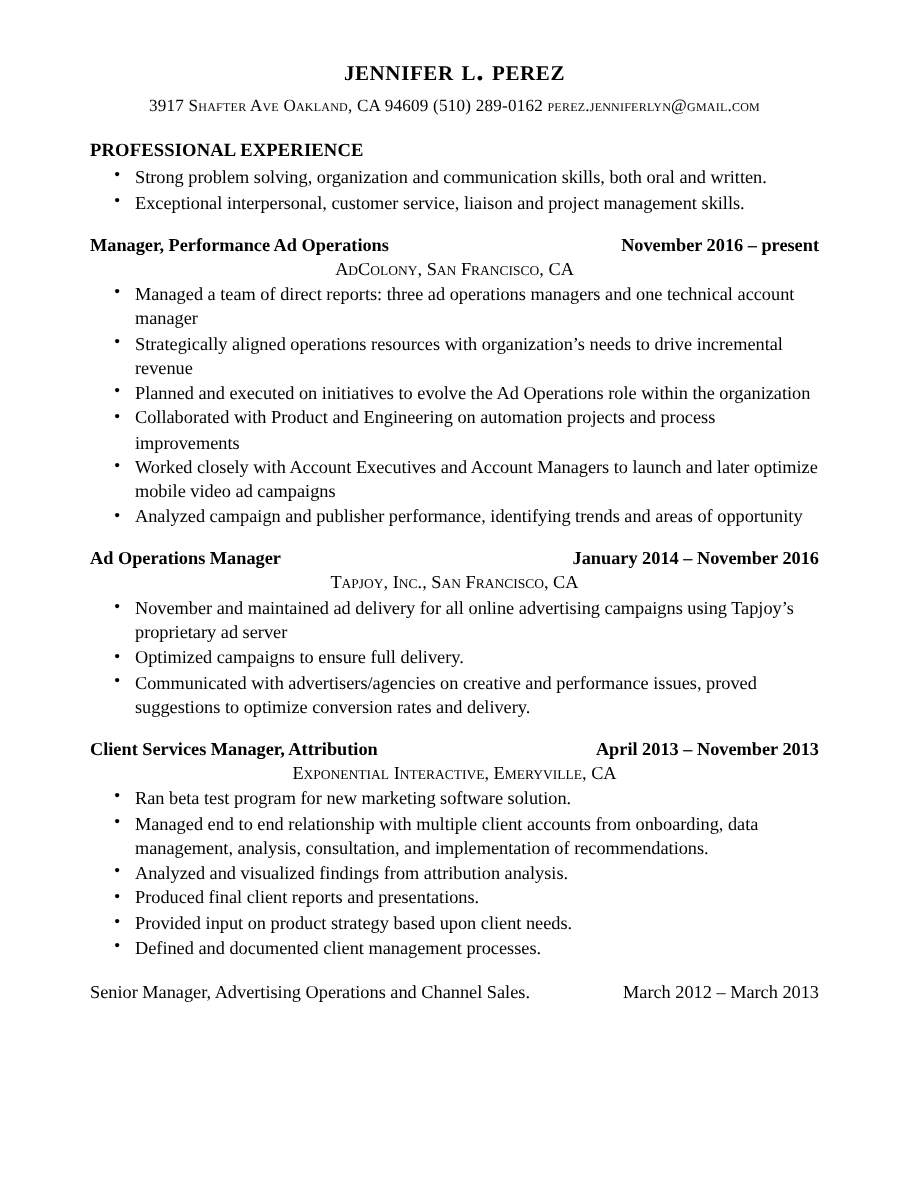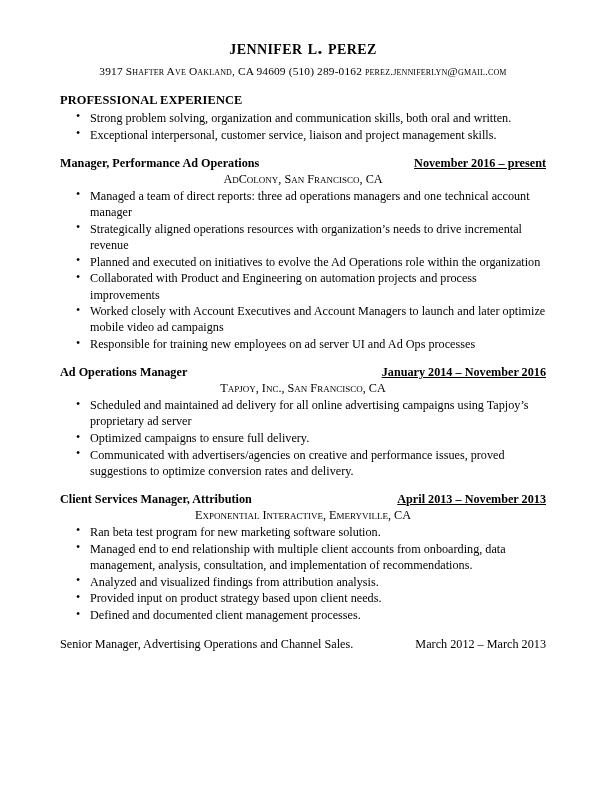--- a/index.html
+++ b/index.html
@@ -62,21 +62,21 @@
   .job.first { margin-top: 13px; }
   .job-head {
     display: flex;
     justify-content: space-between;
     align-items: baseline;
     font-weight: bold;
     font-size: 12.2px;
     line-height: 1.3;
   }
   .job-title { white-space: nowrap; }
-  .job-dates { white-space: nowrap; text-decoration: underline; }
+  .job-dates { white-space: nowrap; }
   .job-company {
     font-size: 12.2px;
     line-height: 1.3;
     font-variant: small-caps;
     margin: 0;
     text-align: center;
   }
 
   
   ul.bullets {
@@ -150,47 +150,48 @@
       <span class="job-title">Manager, Performance Ad Operations</span>
       <span class="job-dates">November 2016 – present</span>
     </div>
     <div class="job-company">AdColony, San Francisco, CA</div>
     <ul class="bullets">
       <li>Managed a team of direct reports: three ad operations managers and one technical account manager</li>
       <li>Strategically aligned operations resources with organization’s needs to drive incremental revenue</li>
       <li>Planned and executed on initiatives to evolve the Ad Operations role within the organization</li>
       <li>Collaborated with Product and Engineering on automation projects and process improvements</li>
       <li>Worked closely with Account Executives and Account Managers to launch and later optimize mobile video ad campaigns</li>
-      <li>Responsible for training new employees on ad server UI and Ad Ops processes</li>
+      <li>Analyzed campaign and publisher performance, identifying trends and areas of opportunity</li>
     </ul>
   </div>
 
   <div class="job">
     <div class="job-head">
       <span class="job-title">Ad Operations Manager</span>
       <span class="job-dates">January 2014 – November 2016</span>
     </div>
     <div class="job-company">Tapjoy, Inc., San Francisco, CA</div>
     <ul class="bullets">
-      <li>Scheduled and maintained ad delivery for all online advertising campaigns using Tapjoy’s proprietary ad server</li>
+      <li>November and maintained ad delivery for all online advertising campaigns using Tapjoy’s proprietary ad server</li>
       <li>Optimized campaigns to ensure full delivery.</li>
       <li>Communicated with advertisers/agencies on creative and performance issues, proved suggestions to optimize conversion rates and delivery.</li>
     </ul>
   </div>
 
   <div class="job">
     <div class="job-head">
       <span class="job-title">Client Services Manager, Attribution</span>
       <span class="job-dates">April 2013 – November 2013</span>
     </div>
     <div class="job-company">Exponential Interactive, Emeryville, CA</div>
     <ul class="bullets">
       <li>Ran beta test program for new marketing software solution.</li>
       <li>Managed end to end relationship with multiple client accounts from onboarding, data management, analysis, consultation, and implementation of recommendations.</li>
       <li>Analyzed and visualized findings from attribution analysis.</li>
+      <li>Produced final client reports and presentations.</li>
       <li>Provided input on product strategy based upon client needs.</li>
       <li>Defined and documented client management processes.</li>
     </ul>
   </div>
 
   <div class="job">
     <div class="row2">
       <span class="left">Senior Manager, Advertising Operations and Channel Sales.</span>
       <span class="right">March 2012 – March 2013</span>
     </div>

